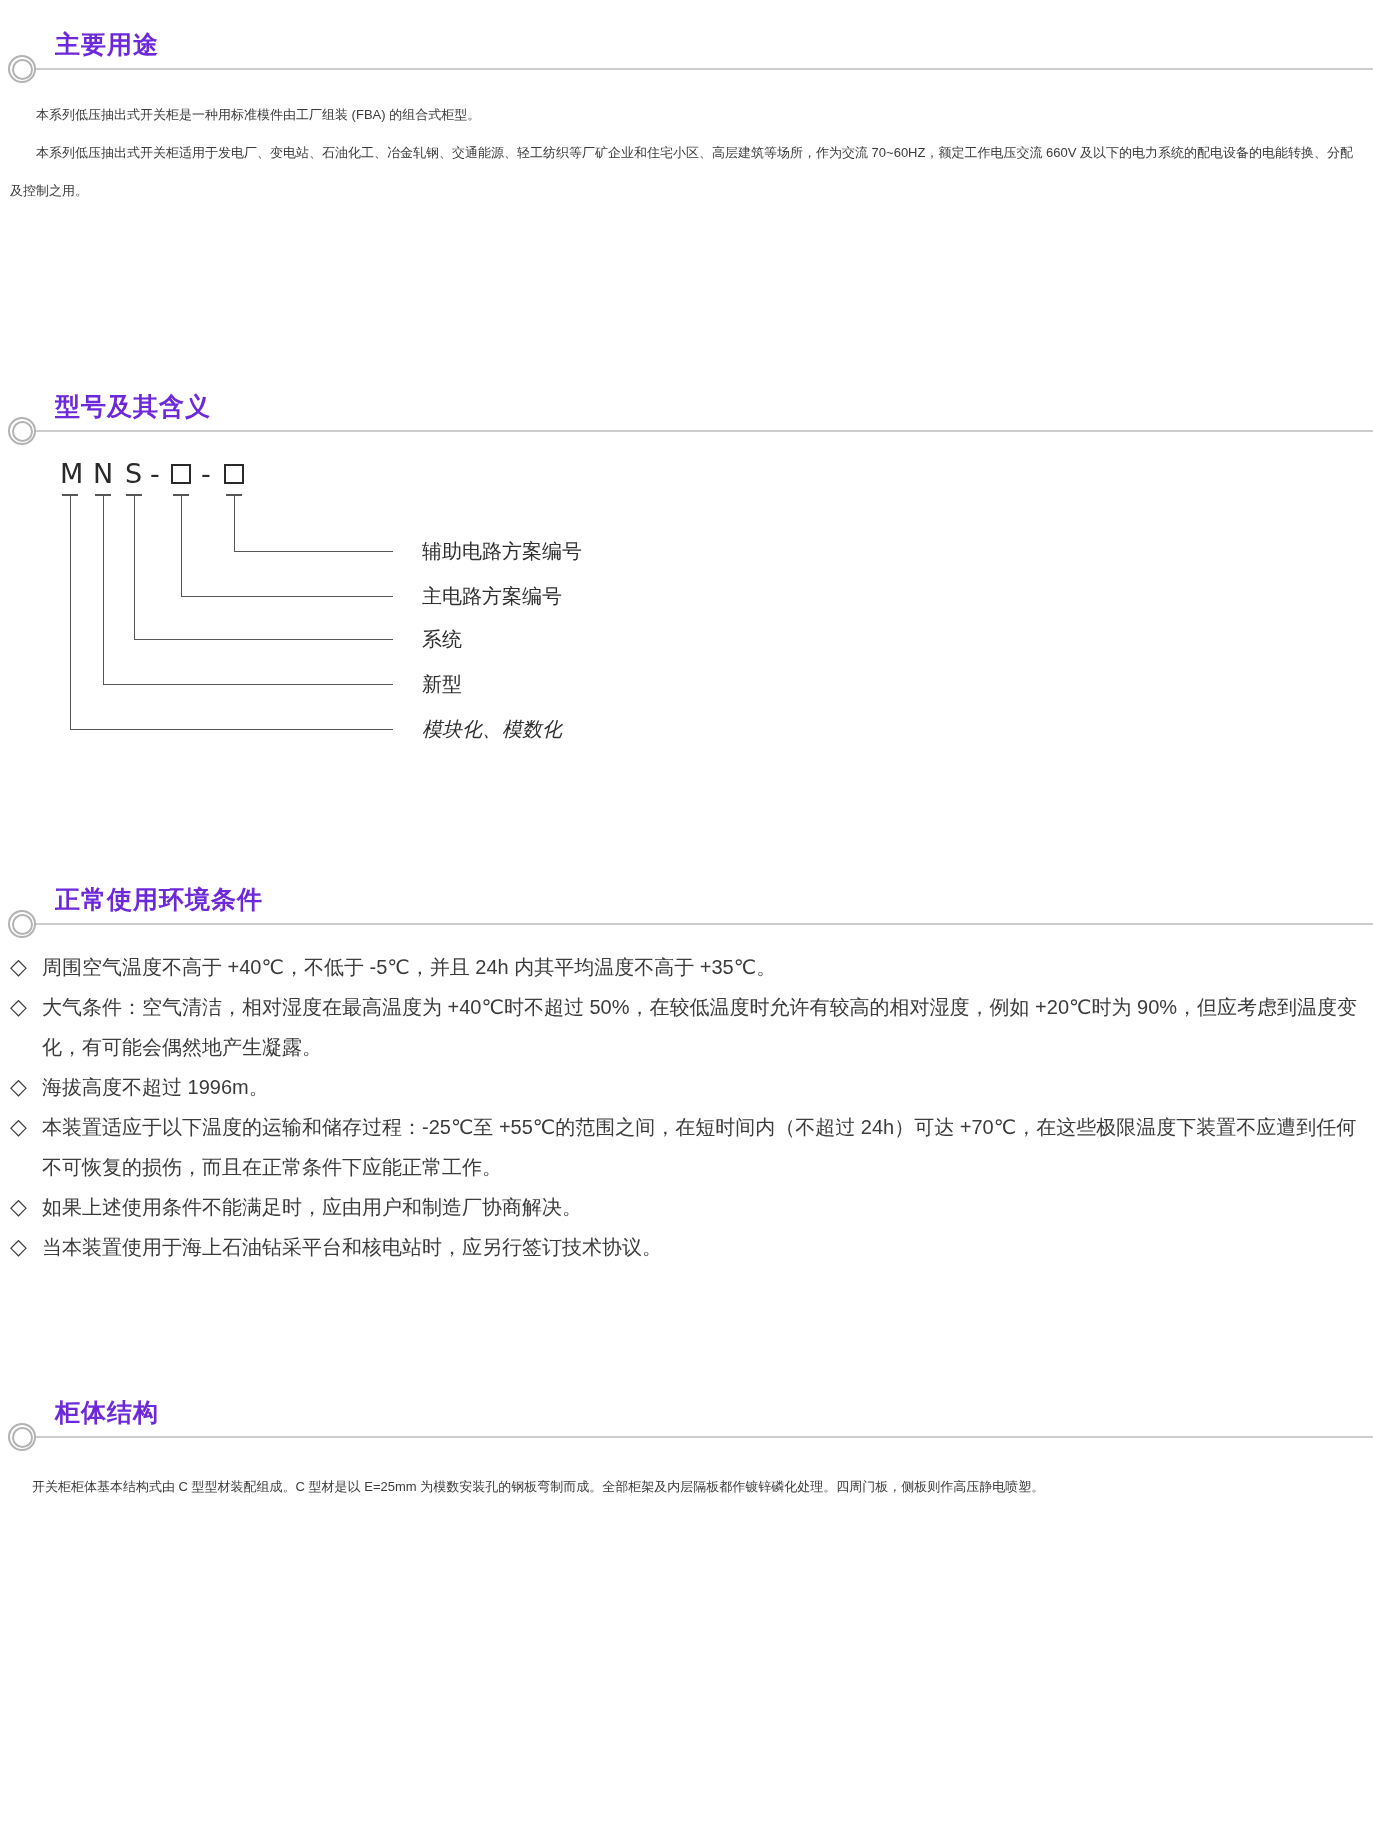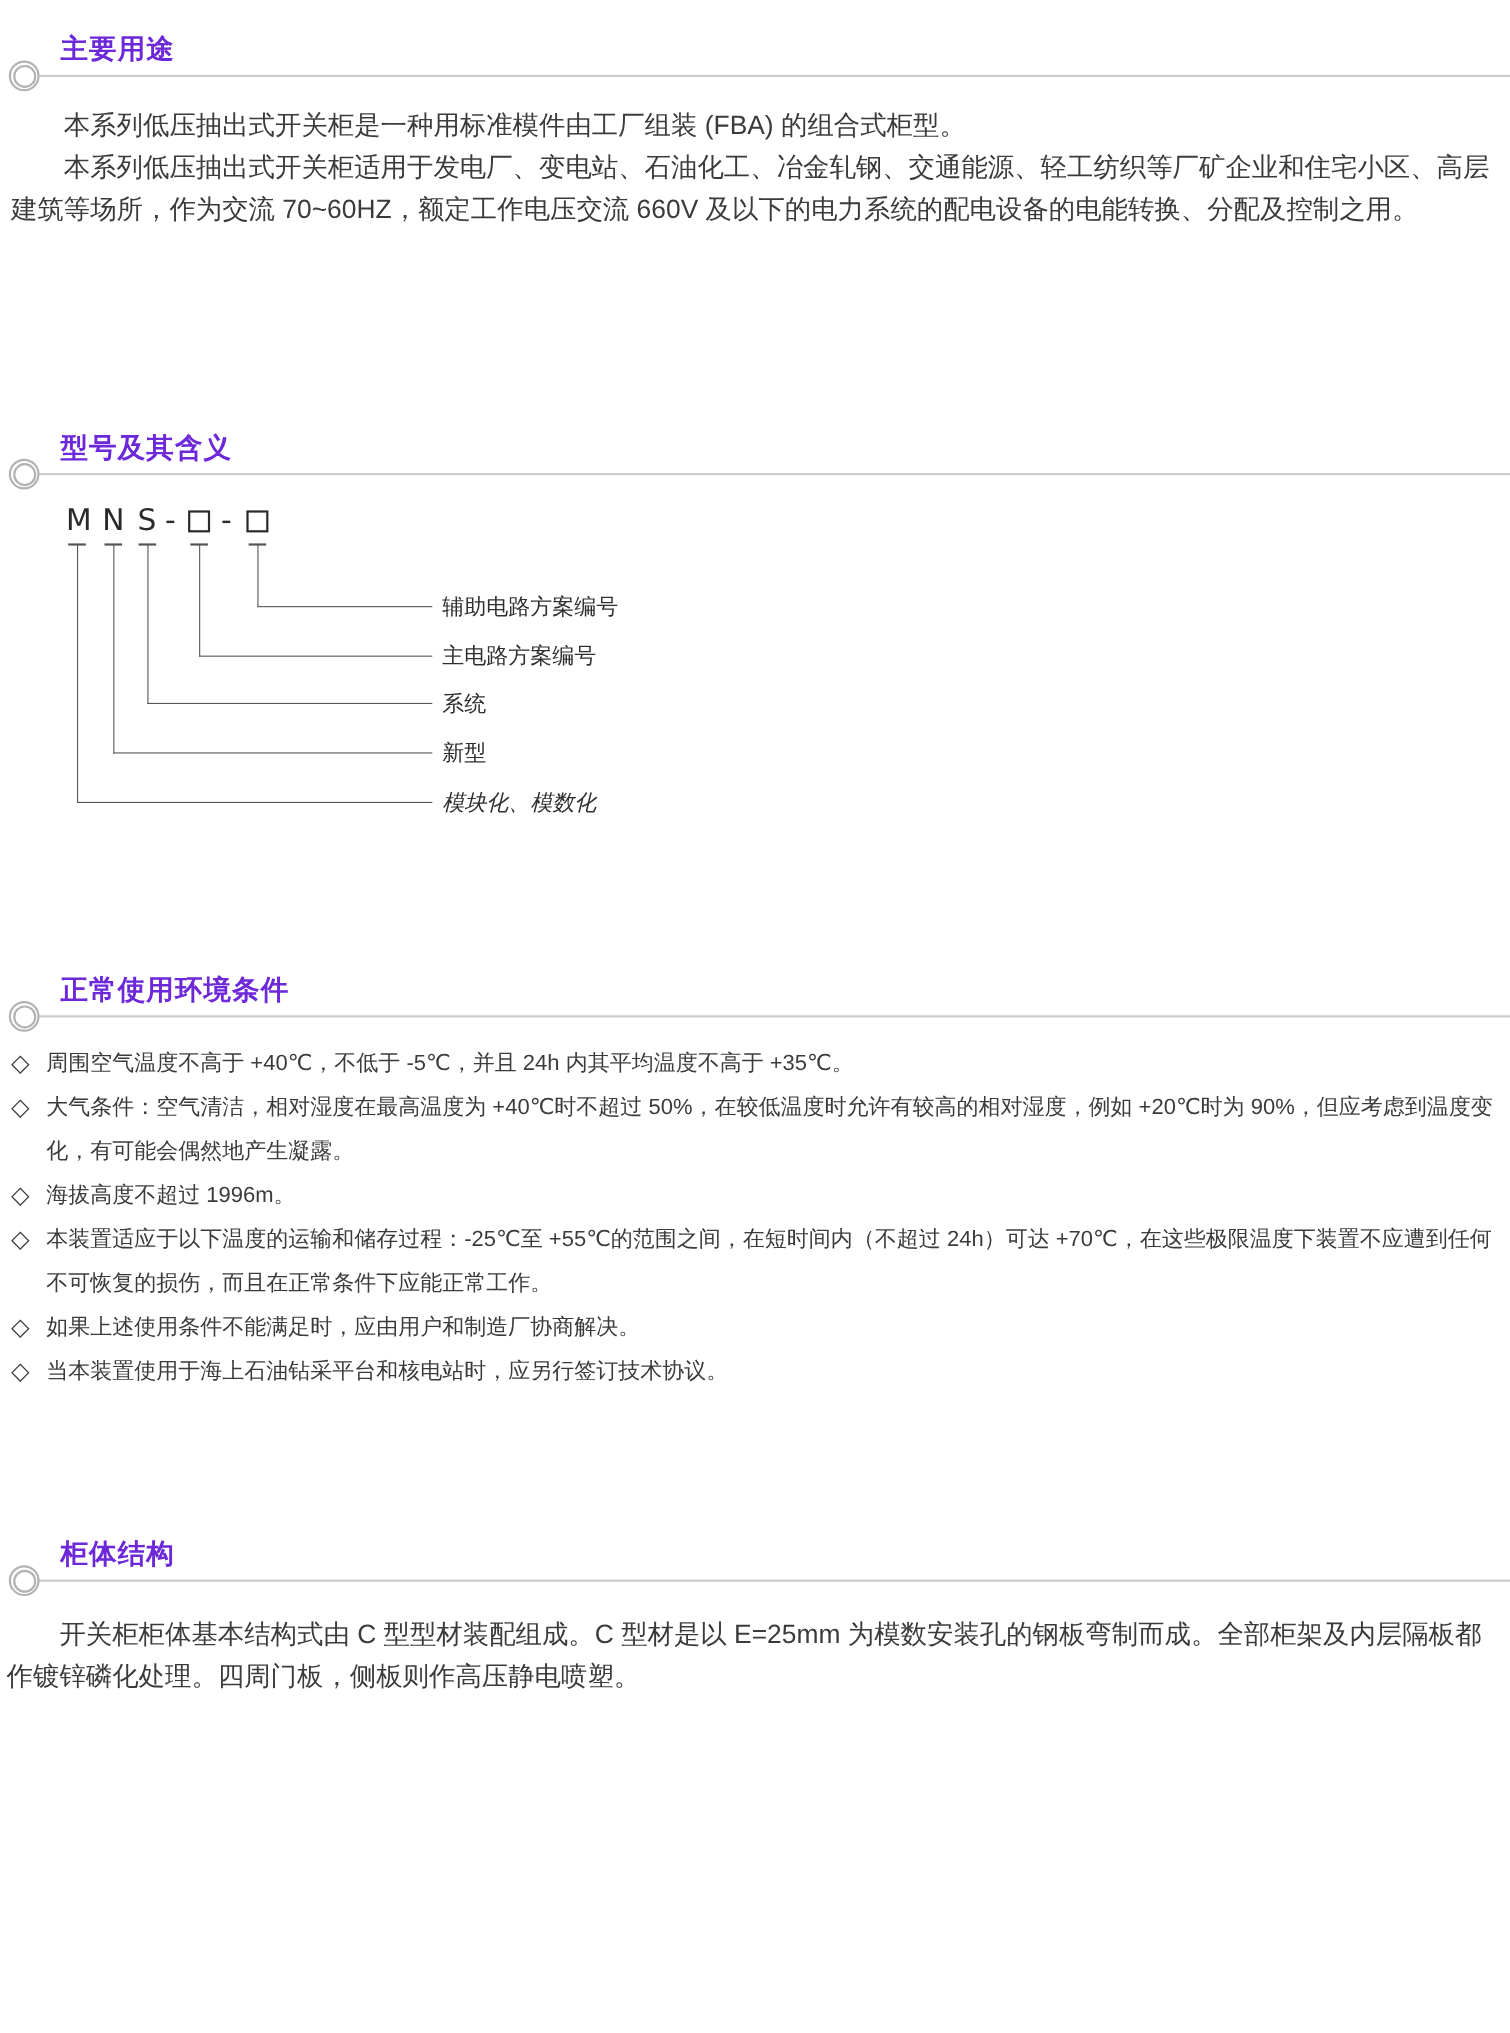--- a/index.html
+++ b/index.html
@@ -25,34 +25,34 @@
   .ring {
     position:absolute; left:8px; top:27px;
     width:28px; height:28px; border:2px solid #b3b3b3; border-radius:50%;
     background:#ffffff; display:flex; align-items:center; justify-content:center;
     z-index:2;
   }
   .ring::after {
     content:""; width:17px; height:17px;
     border:2px solid #b3b3b3; border-radius:50%;
   }
-  .body-text { position:absolute; left:10px; right:8px; font-size:24px; line-height:38px; }
+  .body-text { position:absolute; left:10px; right:8px; font-size:13px; line-height:38px; }
   .para { text-indent:2em; }
   
   .bullets { position:absolute; left:10px; right:6px; top:64px; }
   .bullet { display:flex; align-items:flex-start; font-size:20px; line-height:40px; }
   .diamond { width:32px; flex:0 0 32px; font-size:22px; color:#3b3b3b; }
   .btext { flex:1; }
   
   .mns-diagram { position:absolute; left:0; top:68px; width:700px; height:305px; }
   .mns-char { position:absolute; top:0; font-size:27px; color:#2a2a2a; font-family:"DejaVu Sans",sans-serif; }
   .mns-box { position:absolute; top:6px; width:20px; height:20px; border:2px solid #2a2a2a; background:#fff; }
   .tick { position:absolute; top:36px; width:16px; border-top:2px solid #555; }
   .leader { position:absolute; top:37px; border-left:1.5px solid #555; border-bottom:1.5px solid #555; }
-  .mns-label { position:absolute; left:402px; font-size:20px; color:#2f2f2f; white-space:nowrap; }
+  .mns-label { position:absolute; left:422px; font-size:20px; color:#2f2f2f; white-space:nowrap; }
   
   .c-m { left:60px; }  .c-n { left:93px; }  .c-s { left:125px; }
   .c-d1 { left:150px; } .c-d2 { left:201px; }
   .b-1 { left:171px; }  .b-2 { left:224px; }
   .t-m { left:62px; } .t-n { left:95px; } .t-s { left:126px; } .t-b1 { left:173px; } .t-b2 { left:226px; }
   .l-0 { left:234px; width:159px; height:57px; }   
   .l-1 { left:181px; width:212px; height:102px; }  
   .l-2 { left:134px; width:259px; height:145px; }  
   .l-3 { left:103px; width:290px; height:190px; }  
   .l-4 { left:70px;  width:323px; height:235px; }  

